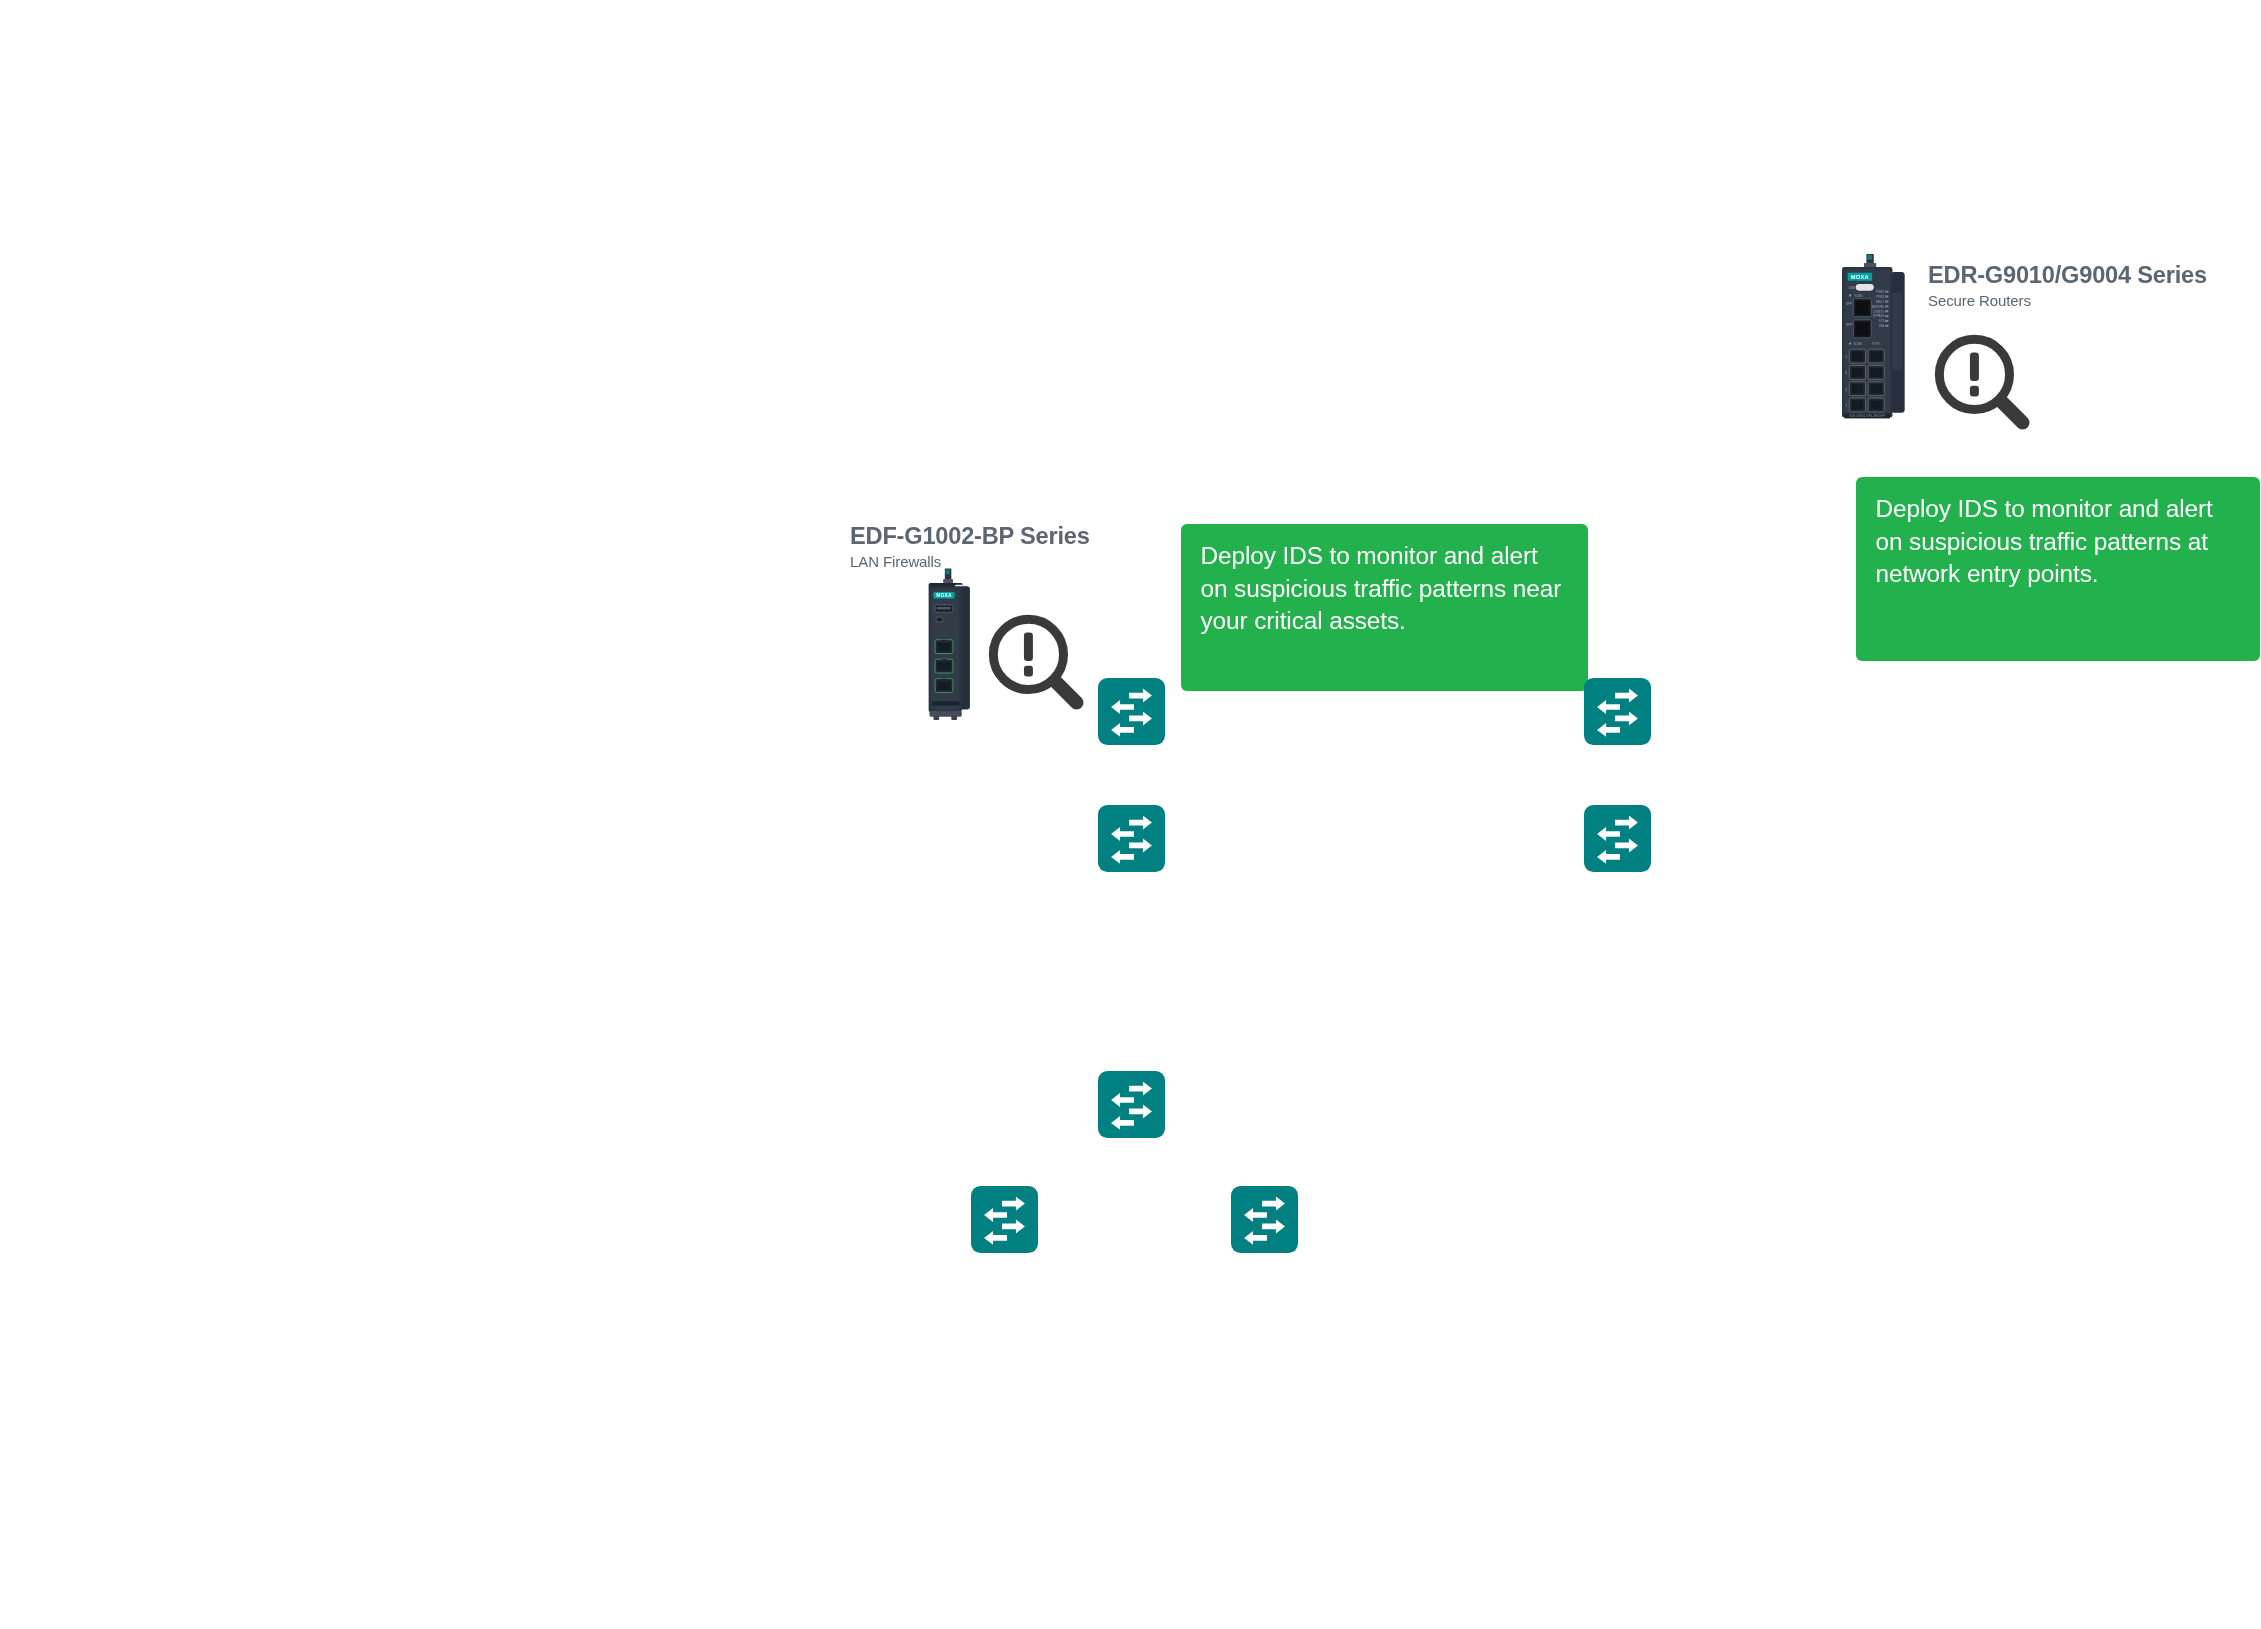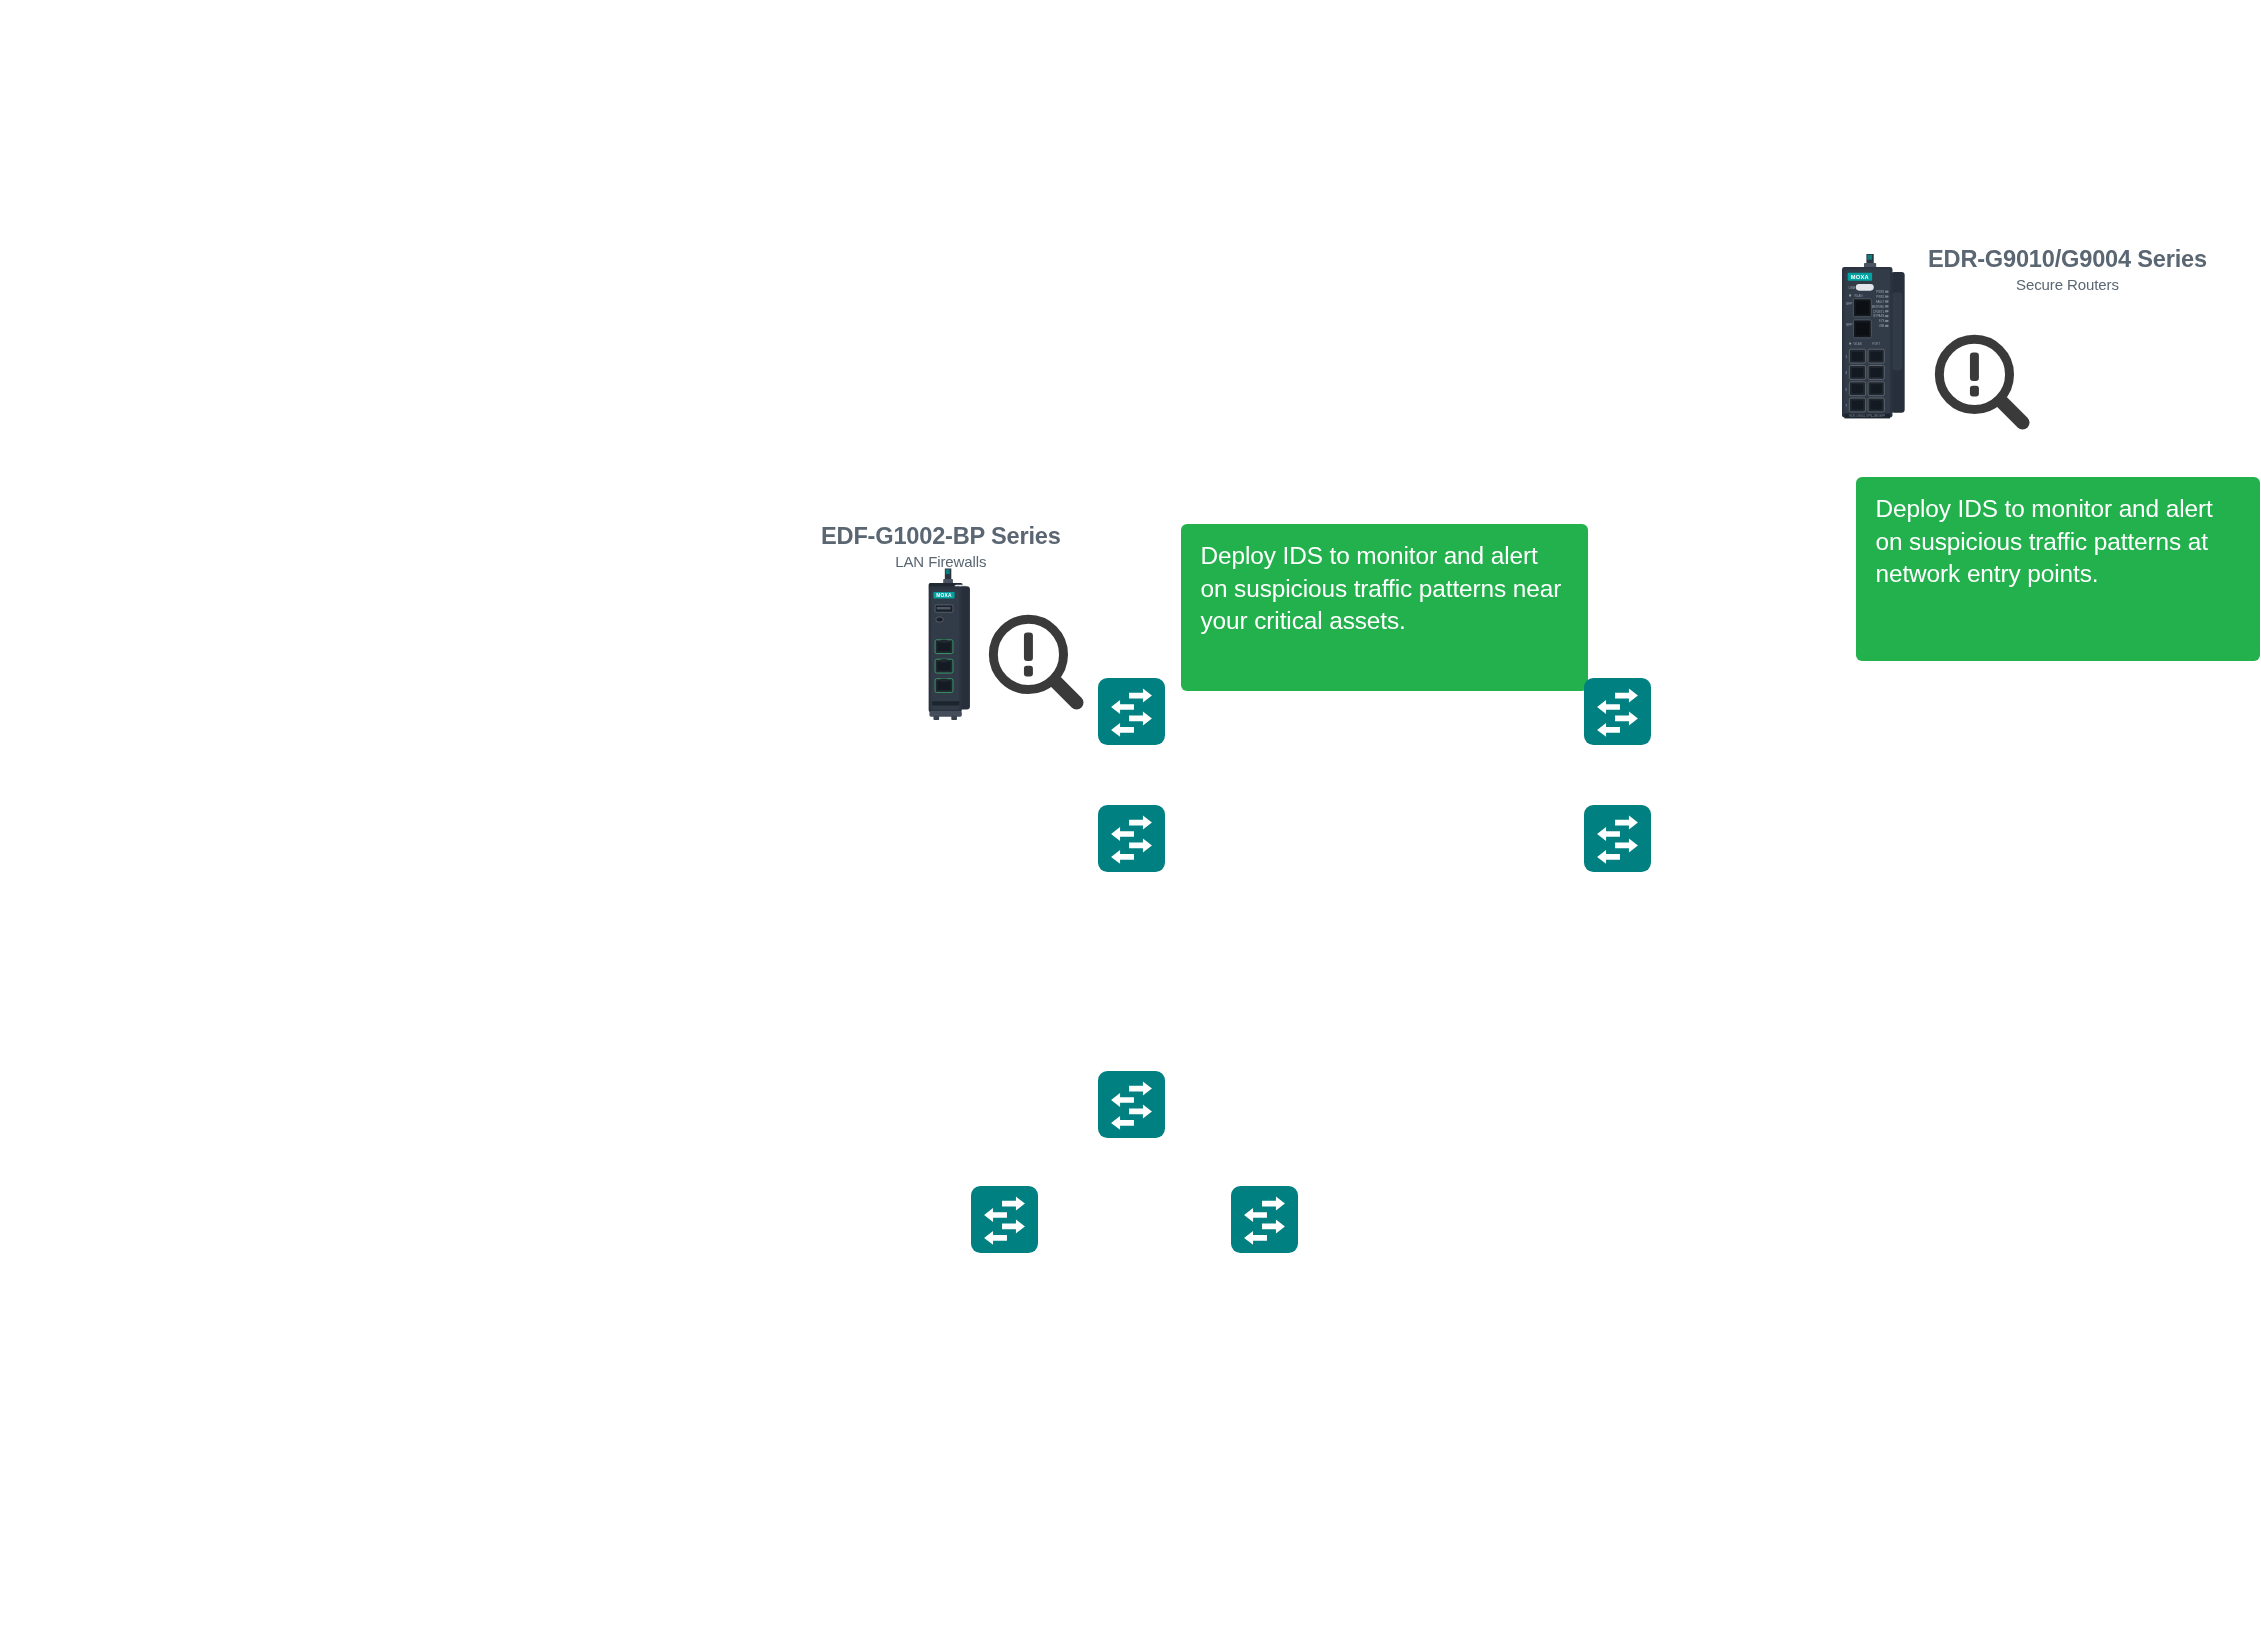--- a/index.html
+++ b/index.html
@@ -73,21 +73,21 @@
   
   .device {
     position: absolute;
   }
 </style>
 </head>
 <body>
 
 <div id="canvas" style="width: 2261px; height: 1630px; background: rgb(255, 255, 255);">
 
-  <div class="product-label" id="label-edf" style="left: 821px; top: 523px; text-align: center;">
+  <div class="product-label" id="label-edf" style="left: 850px; top: 523px;">
     <span class="p-title">EDF-G1002-BP Series</span>
     <span class="p-sub">LAN Firewalls</span>
   </div>
 
   <div class="device" id="dev-edf" style="left: 910px; top: 568px;">
     <svg width="81" height="163" viewBox="0 0 100 200" xmlns="http://www.w3.org/2000/svg">
 
       <rect x="43" y="0" width="8" height="16" fill="#2b3440"></rect>
       <rect x="41" y="13" width="12" height="7" rx="1" fill="#4a5360"></rect>
       <rect x="44" y="1" width="5" height="6" fill="#0d7e7c"></rect>
@@ -139,21 +139,21 @@
   </div>
 
   <svg id="tail-1" class="callout-tail" width="130" height="57" viewBox="0 0 160 70" style="left:1052px; top:622px;">
     <polygon points="0,52 160,0 160,46" fill="#22b14c"></polygon>
   </svg>
 
   <div class="callout" id="callout-1" style="left: 1181px; top: 524px; width: 407px; min-height: 167px; background: rgb(34, 177, 76);">
     <span>Deploy IDS to monitor and alert on suspicious traffic patterns near your critical assets.</span>
   </div>
 
-  <div class="product-label" id="label-edr" style="left: 1928px; top: 246px; text-align: center;">
+  <div class="product-label" id="label-edr" style="left: 1928px; top: 262px;">
     <span class="p-title">EDR-G9010/G9004 Series</span>
     <span class="p-sub">Secure Routers</span>
   </div>
 
   <div class="device" id="dev-edr" style="left: 1832px; top: 254px;">
     <svg width="90" height="175" viewBox="0 0 110 215" xmlns="http://www.w3.org/2000/svg">
 
       <rect x="42" y="0" width="9" height="14" fill="#2b3440"></rect>
       <rect x="39" y="11" width="15" height="7" rx="1" fill="#4a5360"></rect>
       <rect x="43" y="1" width="6" height="6" fill="#0d7e7c"></rect>

